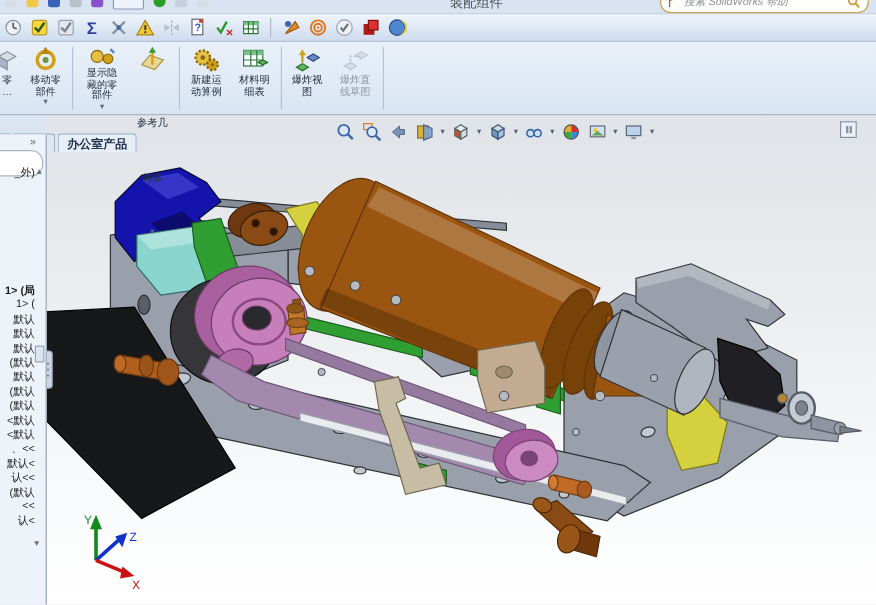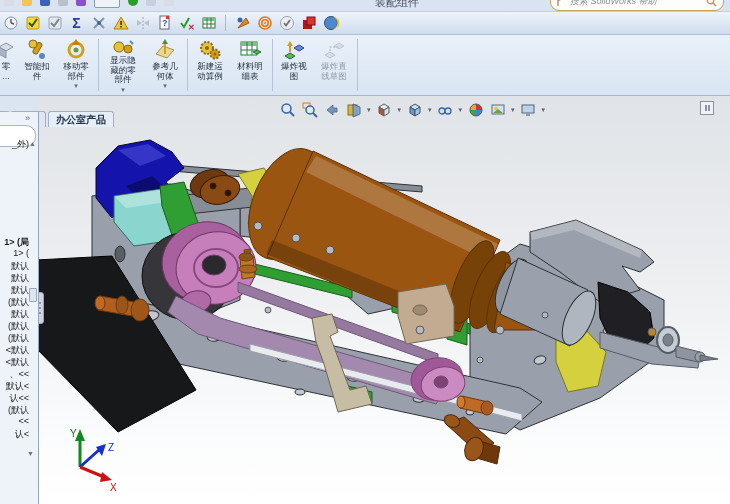--- a/index.html
+++ b/index.html
@@ -452,31 +452,20 @@
     <div class="cmb" style="width:24px;margin-left:-6px;">
       <span class="ic">
           <svg width="22" height="22">
             <polygon points="4,8 11,4 18,8 11,12" fill="#d8dce4" stroke="#8894a4"></polygon>
             <polygon points="4,8 11,12 11,19 4,15" fill="#aab4c4" stroke="#8894a4"></polygon>
           </svg>
         </span>
       <span class="ln">零</span>
       <span class="ln">…</span>
     </div>
-    <div class="cmb" style="width:38px;">
-      <span class="ic">
-          <svg width="24" height="24">
-            <rect x="10" y="4" width="5" height="12" rx="2" transform="rotate(30 12 10)" fill="#d4a017" stroke="#8a6a10"></rect>
-            <circle cx="8" cy="6" r="4" fill="#e8c040" stroke="#8a6a10"></circle>
-            <circle cx="17" cy="18" r="3" fill="#5a86c8"></circle>
-          </svg>
-        </span>
-      <span class="ln">智能扣</span>
-      <span class="ln">件</span>
-    </div>
     <div class="cmb" style="width:40px;">
       <span class="ic">
           <svg width="24" height="24">
             <circle cx="12" cy="12" r="7" fill="none" stroke="#d4a017" stroke-width="3"></circle>
             <polygon points="12,1 8,7 16,7" fill="#b8860b"></polygon>
             <circle cx="12" cy="12" r="2.5" fill="#6a9a40"></circle>
           </svg>
         </span>
       <span class="ln">移动零</span>
       <span class="ln">部件</span>
@@ -489,21 +478,21 @@
             <circle cx="8" cy="9" r="5" fill="#e8c040" stroke="#8a6a10"></circle>
             <circle cx="17" cy="11" r="4" fill="#d4a017" stroke="#8a6a10"></circle>
             <line x1="19" y1="3" x2="22" y2="6" stroke="#5a86c8" stroke-width="2"></line>
           </svg>
         </span>
       <span class="ln">显示隐</span>
       <span class="ln">藏的零</span>
       <span class="ln">部件</span>
       <span class="caret">▾</span>
     </div>
-    <div class="cmb" style="width:40px;">
+    <div class="cmb" style="width:40px;gap:36px;">
       <span class="ic">
           <svg width="24" height="24">
             <polygon points="3,16 10,8 21,12 14,20" fill="#e8d898" stroke="#a89440"></polygon>
             <line x1="12" y1="3" x2="12" y2="16" stroke="#d4a017" stroke-width="2"></line>
             <polygon points="12,1 9,6 15,6" fill="#3a9a3a"></polygon>
           </svg>
         </span>
       <span class="ln">参考几</span>
       <span class="ln">何体</span>
       <span class="caret">▾</span>

